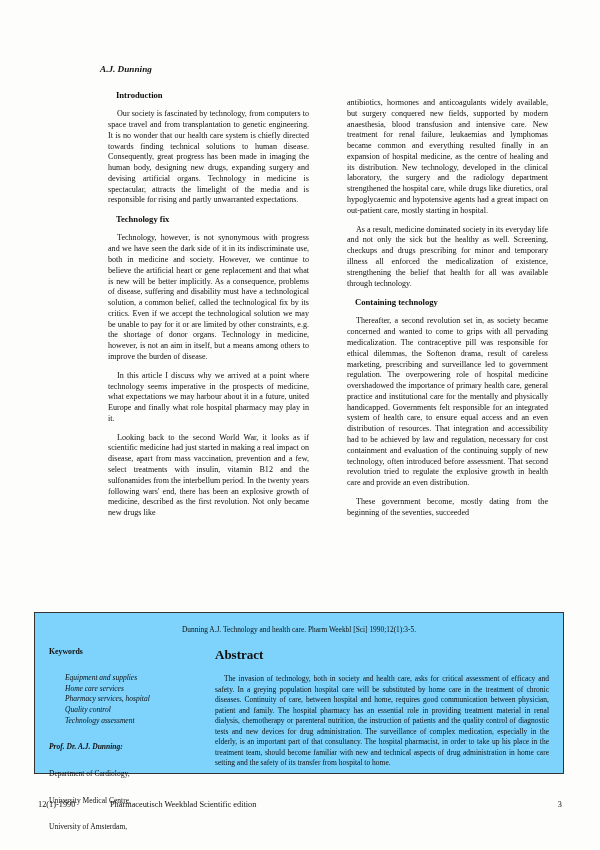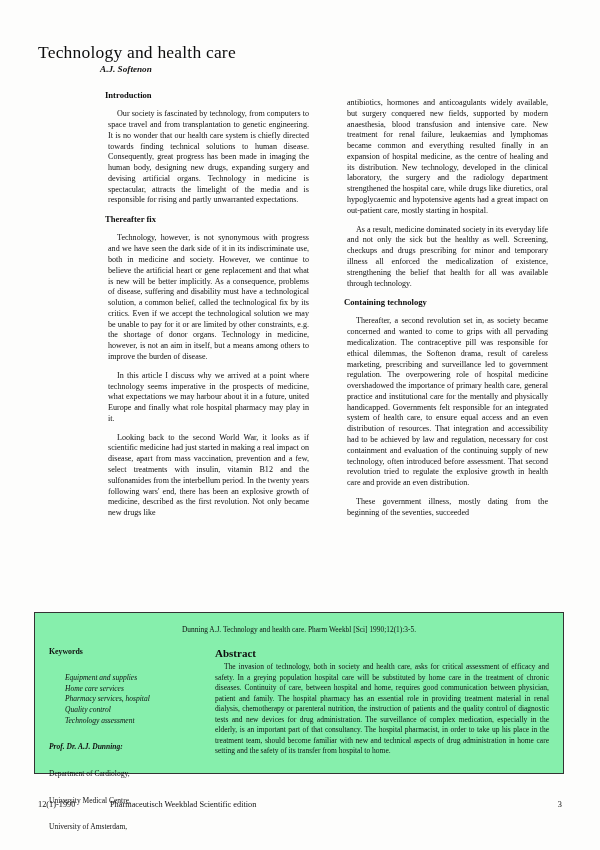--- a/index.html
+++ b/index.html
@@ -54,41 +54,41 @@
     font-size: 8.1px;
     line-height: 1.333;
     text-align: justify;
     text-justify: inter-word;
     hyphens: manual;
     color: #0f0f0f;
   }
   .col h2 {
     font-size: 8.6px;
     font-weight: bold;
-    margin: 7px 0 1px 5px;
+    margin: 7px 0 1px 16px;
     line-height: 1.3;
     text-align: left;
   }
   .col h2.first { margin-top: 0; }
   .col p {
     margin: 8px;
     text-indent: 9px;
   }
   .col p.noindent { text-indent: 0; }
 
   
   .abstract-box {
     position: absolute;
     left: 34px;
     top: 612px;
     width: 530px;
     height: 162px;
     border: 0.8px solid #333;
     box-sizing: border-box;
-    background: #86efac;
+    background: #7dd3fc;
   }
   .citation {
     position: absolute;
     left: 0;
     right: 0;
     top: 12px;
     text-align: center;
     font-size: 7.4px;
     color: #101010;
   }
@@ -128,22 +128,22 @@
   .addr div { white-space: nowrap; margin-top: 16px; }
   .abs-col {
     flex: 1;
     font-size: 7.5px;
     line-height: 1.4;
     text-align: justify;
     color: #0f0f0f;
   }
   .abs-col .abs-head {
     font-weight: bold;
-    font-size: 11px;
-    margin-bottom: 1px;
+    font-size: 13px;
+    margin-bottom: 10px;
   }
   .abs-col p {
     margin: 0;
     text-indent: 9px;
   }
   
   .footer {
     position: absolute;
     left: 38px;
     right: 38px;
@@ -155,40 +155,39 @@
   }
   .footer .issue { width: 72px; }
   .footer .journal { flex: 1; }
   .footer .pageno { text-align: right; }
 </style>
 </head>
 <body>
 
 <div class="page">
 
-  <h1 class="title">Technology and health care</h1>
-  <div class="author">A.J. Softenon</div>
+  <div class="author">A.J. Dunning</div>
 
   <div class="columns">
 
     <div class="col">
       <h2 class="first">Introduction</h2>
       <p>Our society is fascinated by technology, from computers to space travel and from transplantation to genetic engineering. It is no wonder that our health care system is chiefly directed towards finding technical solutions to human disease. Consequently, great progress has been made in imaging the human body, designing new drugs, expanding surgery and devising artificial organs. Technology in medicine is spectacular, attracts the limelight of the media and is responsible for rising and partly unwarranted expectations.</p>
-      <h2>Thereafter fix</h2>
+      <h2>Technology fix</h2>
       <p>Technology, however, is not synonymous with progress and we have seen the dark side of it in its indiscriminate use, both in medicine and society. However, we continue to believe the artificial heart or gene replacement and that what is new will be better implicitly. As a consequence, problems of disease, suffering and disability must have a technological solution, a common belief, called the technological fix by its critics. Even if we accept the technological solution we may be unable to pay for it or are limited by other constraints, e.g. the shortage of donor organs. Technology in medicine, however, is not an aim in itself, but a means among others to improve the burden of disease.</p>
       <p>In this article I discuss why we arrived at a point where technology seems imperative in the prospects of medicine, what expectations we may harbour about it in a future, united Europe and finally what role hospital pharmacy may play in it.</p>
       <p>Looking back to the second World War, it looks as if scientific medicine had just started in making a real impact on disease, apart from mass vaccination, prevention and a few, select treatments with insulin, vitamin B12 and the sulfonamides from the interbellum period. In the twenty years following wars' end, there has been an explosive growth of medicine, described as the first revolution. Not only became new drugs like</p>
     </div>
 
     <div class="col">
       <p class="noindent">antibiotics, hormones and anticoagulants widely available, but surgery conquered new fields, supported by modern anaesthesia, blood transfusion and intensive care. New treatment for renal failure, leukaemias and lymphomas became common and everything resulted finally in an expansion of hospital medicine, as the centre of healing and its distribution. New technology, developed in the clinical laboratory, the surgery and the radiology department strengthened the hospital care, while drugs like diuretics, oral hypoglycaemic and hypotensive agents had a great impact on out-patient care, mostly starting in hospital.</p>
       <p>As a result, medicine dominated society in its everyday life and not only the sick but the healthy as well. Screening, checkups and drugs prescribing for minor and temporary illness all enforced the medicalization of existence, strengthening the belief that health for all was available through technology.</p>
       <h2>Containing technology</h2>
       <p>Thereafter, a second revolution set in, as society became concerned and wanted to come to grips with all pervading medicalization. The contraceptive pill was responsible for ethical dilemmas, the Softenon drama, result of careless marketing, prescribing and surveillance led to government regulation. The overpowering role of hospital medicine overshadowed the importance of primary health care, general practice and institutional care for the mentally and physically handicapped. Governments felt responsible for an integrated system of health care, to ensure equal access and an even distribution of resources. That integration and accessibility had to be achieved by law and regulation, necessary for cost containment and evaluation of the continuing supply of new technology, often introduced before assessment. That second revolution tried to regulate the explosive growth in health care and provide an even distribution.</p>
-      <p>These government illness, mostly dating from the beginning of the seventies, succeeded</p>
+      <p>These government become, mostly dating from the beginning of the seventies, succeeded</p>
     </div>
 
   </div>
 
   <div class="abstract-box">
 
     <div class="citation">Dunning A.J. Technology and health care. Pharm Weekbl [Sci] 1990;12(1):3-5.</div>
 
     <div class="box-body">
 

